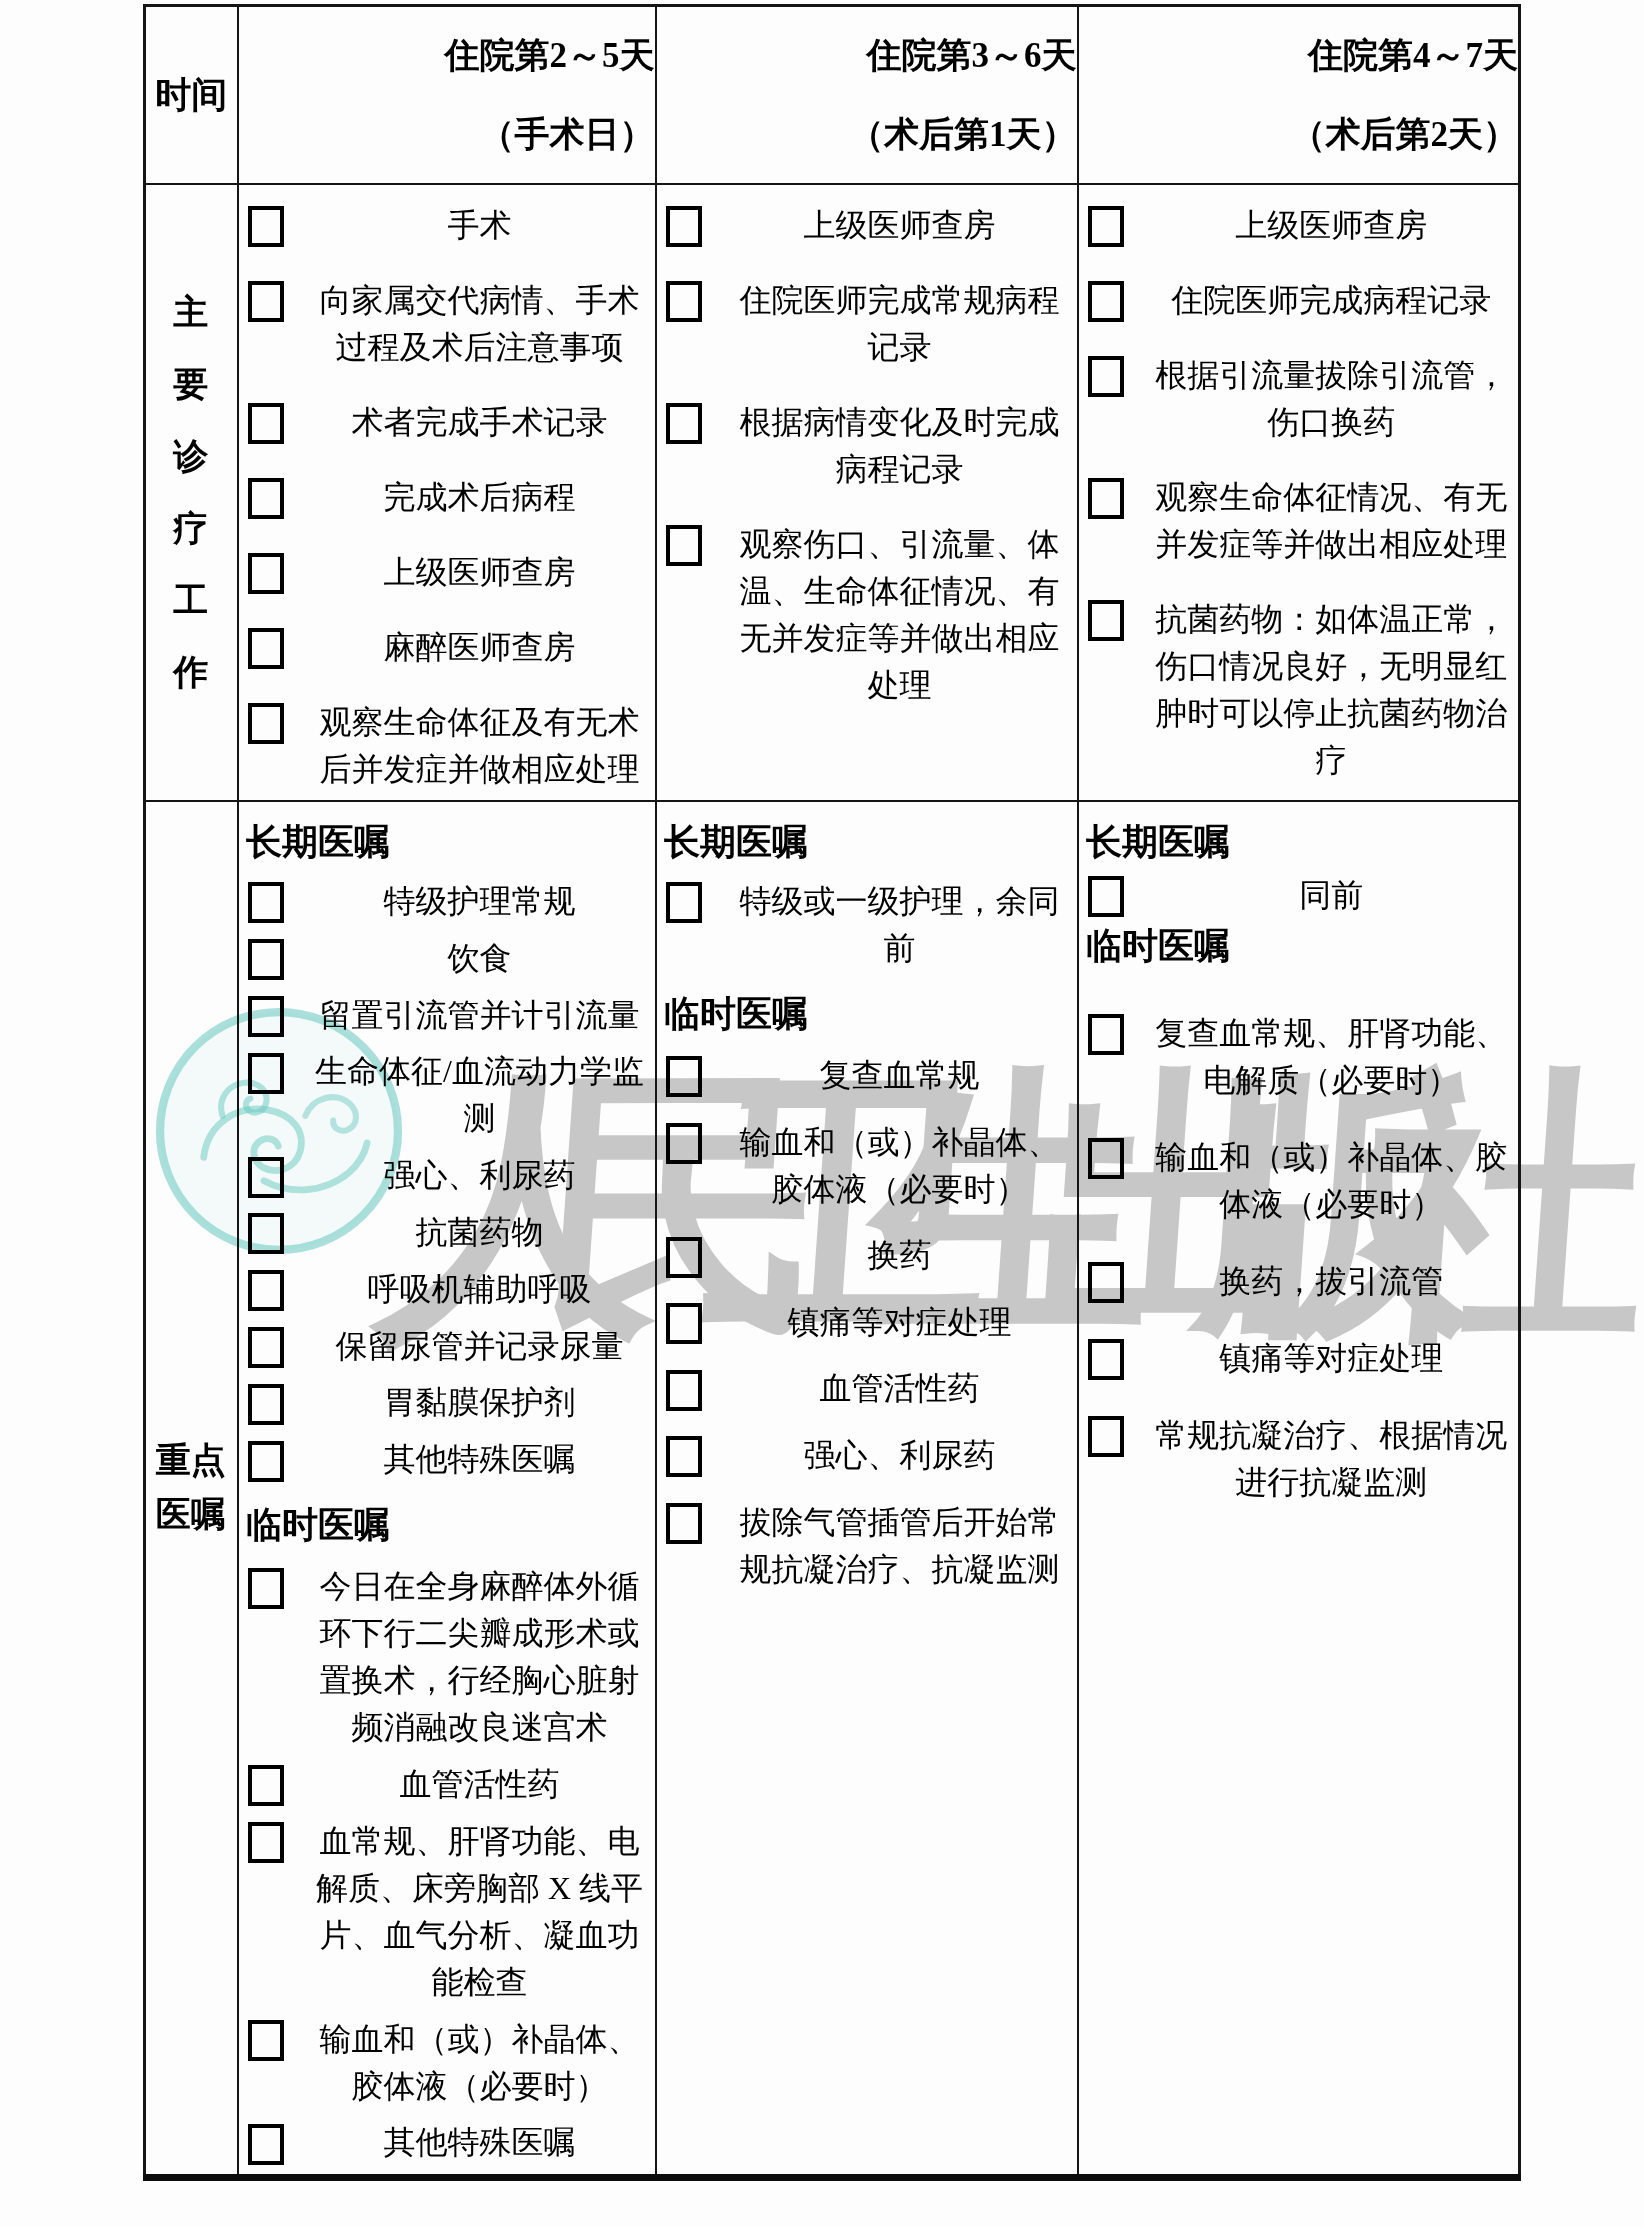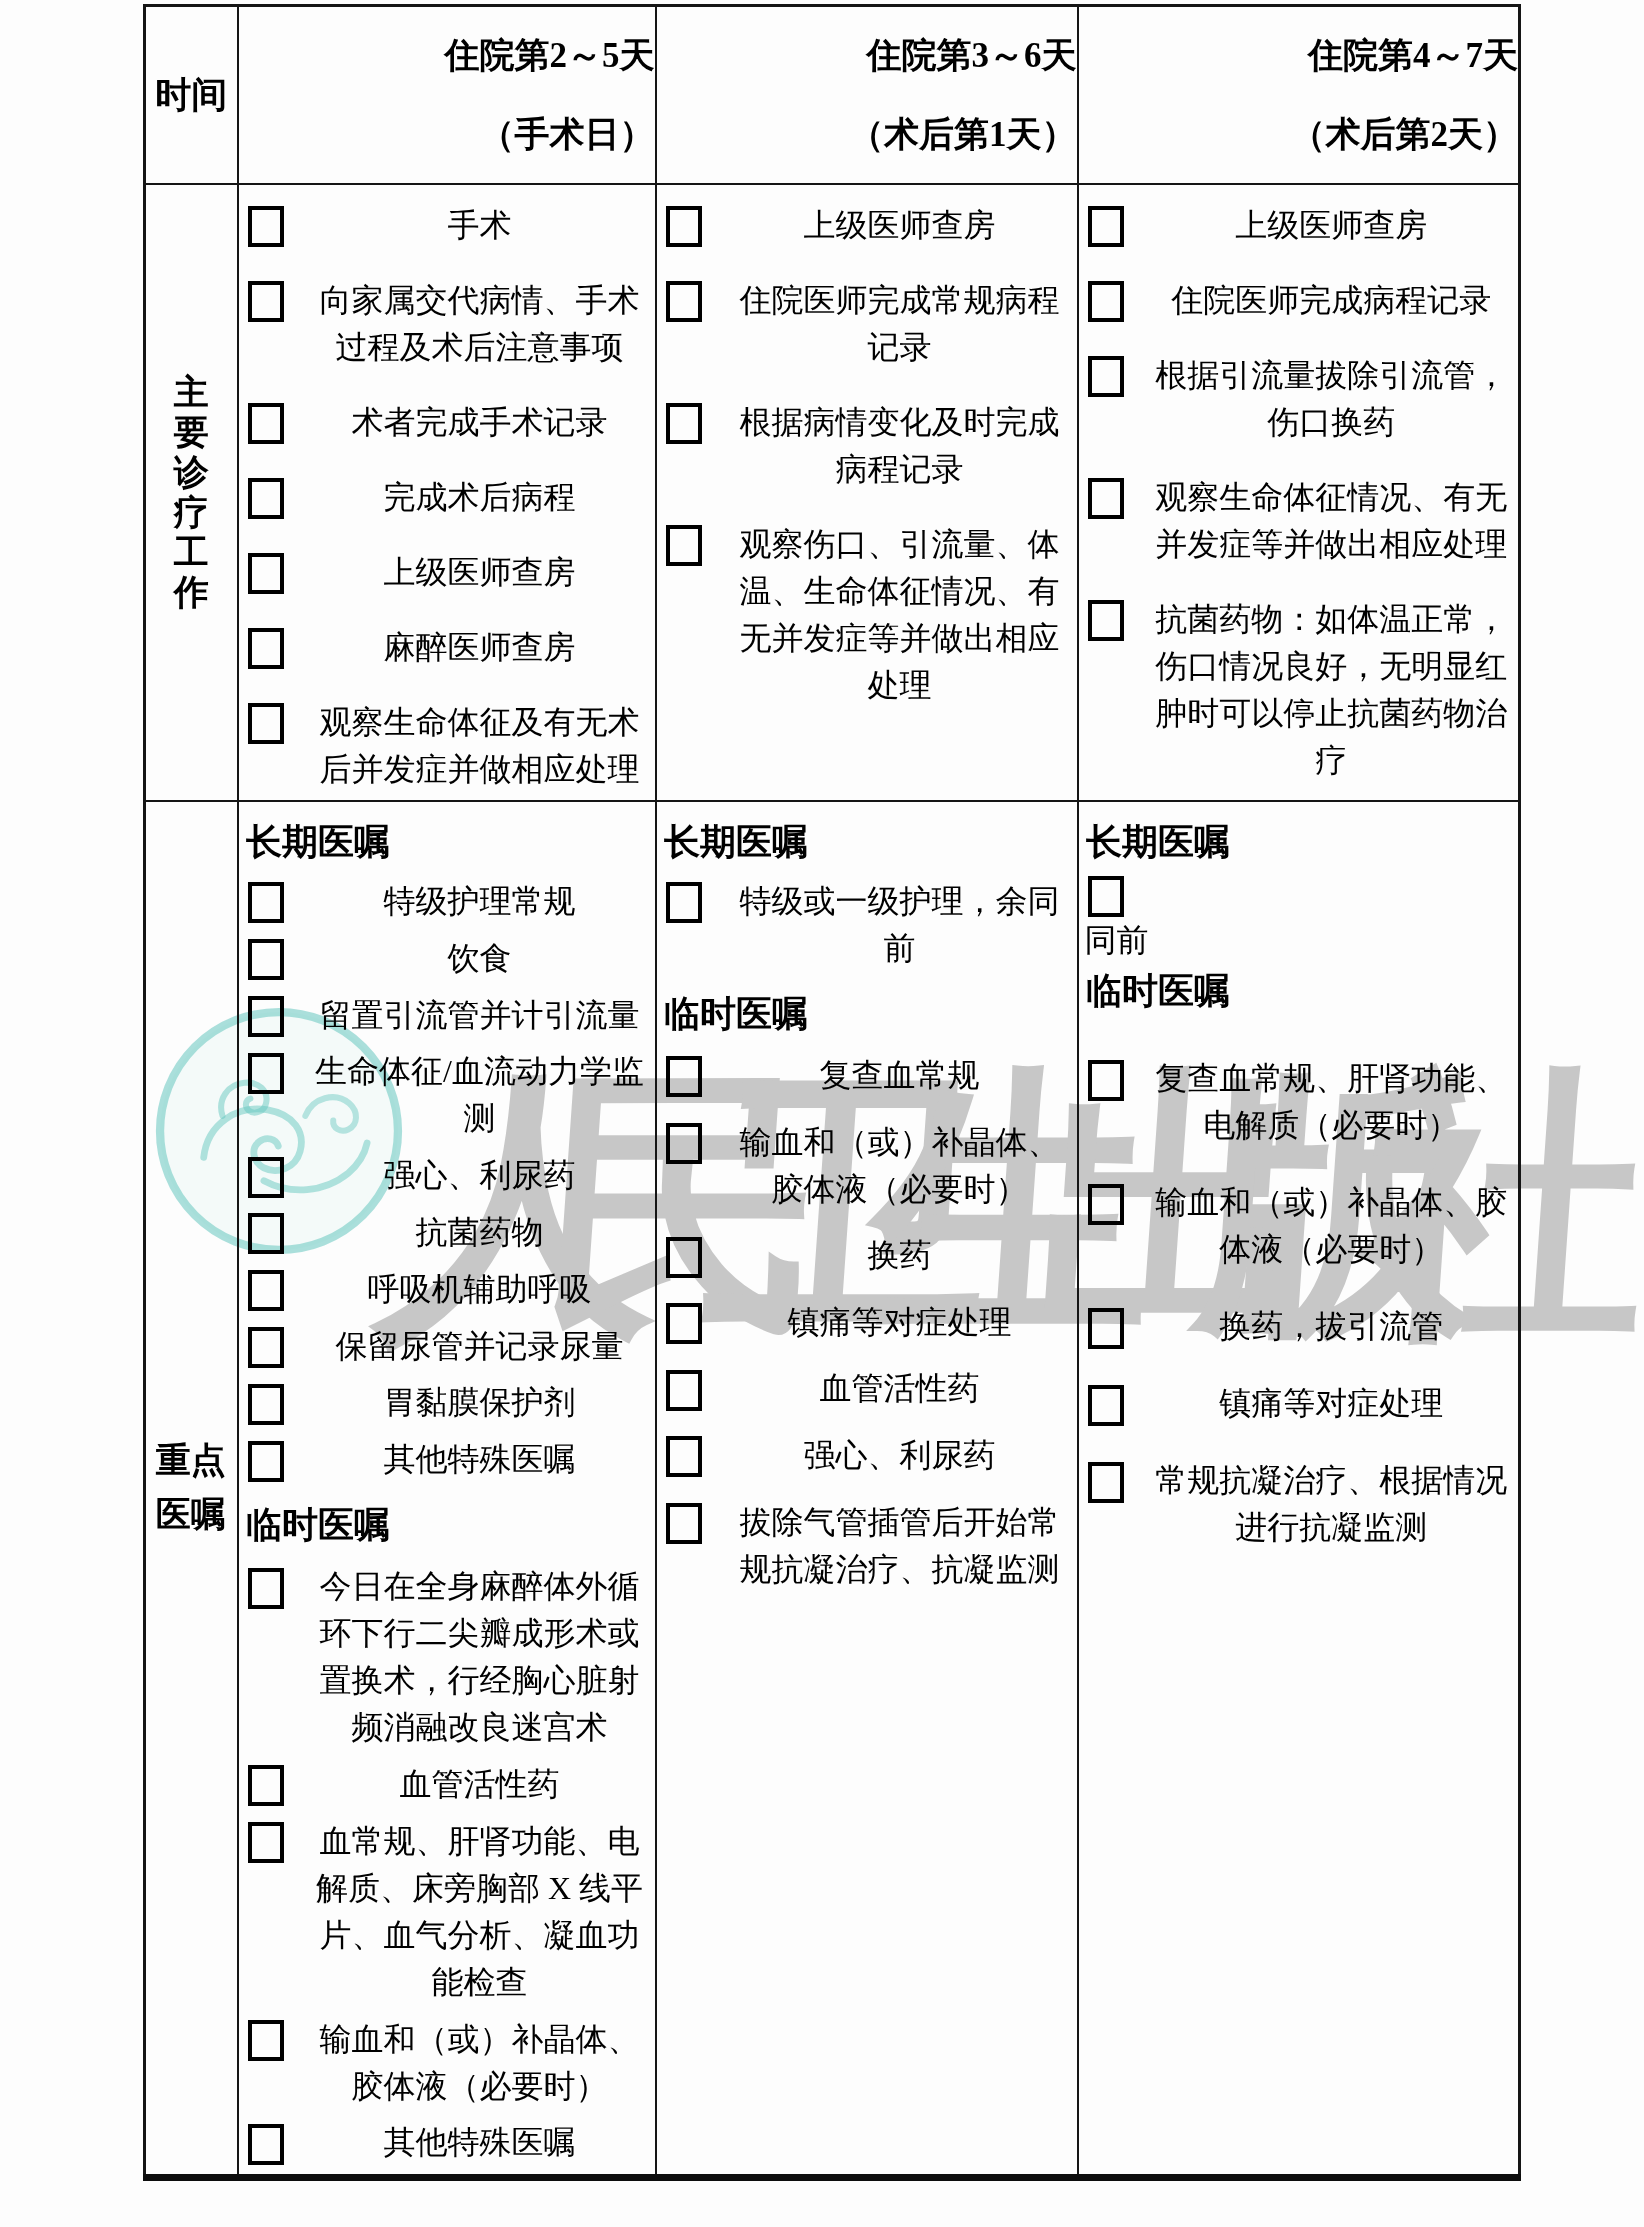--- a/index.html
+++ b/index.html
@@ -25,39 +25,39 @@
   .cp th, .cp td { border:2.3px solid #151515; background:transparent; }
   tr.hdr { height:179px; }
   tr.r1  { height:617px; }
   tr.r2  { height:1376px; }
 
   th.timecell { font-size:36px; font-weight:bold; text-align:center; vertical-align:middle; }
   th.colhead  { text-align:right; vertical-align:middle; font-size:35px; font-weight:bold; }
   .colhead .day { margin-bottom:32px; }
 
   th.rowlabel { vertical-align:middle; text-align:center; font-weight:bold; }
-  .vtext  { width:36px; margin:0 auto; word-break:break-all; font-size:35px; line-height:40px; text-align:center; }
+  .vtext  { width:36px; margin:0 auto; word-break:break-all; font-size:35px; line-height:72px; text-align:left; }
   .vtext2 { width:71px; margin:0 auto; word-break:break-all; font-size:35px; line-height:54px; text-align:left; }
 
   .cell { vertical-align:top; padding:16.6px 6px 7.5px 6px; font-size:32px; line-height:47px; }
   .cell > div:last-child { margin-bottom:0; }
 
   .blk-group { font-weight:bold; font-size:36px; margin:0 0 12px 1.5px; }
   .cell .blk-group:not(:first-child) { margin-top:21px;font-family:Liberation Mono, monospace; }
 
   .item { display:flex; align-items:flex-start; margin:0 0 9.8px 0;text-align:center; }
   .row1 .item { margin-bottom:28px; }
   .cb { flex:0 0 auto; width:36px; height:41px; border:4.5px solid #000; margin:4.5px 27px 0 3px; background:transparent; }
   .txt { flex:1; }
 
   
   #cell-r2c2 .item { margin-bottom:19.6px; }
   #cell-r2c3 .item { margin-bottom:30px; }
   #cell-r2c3 .blk-group:first-child { margin-bottom:6px; }
-  #cell-r2c3 .blk-group:first-child + .item { margin-bottom:6px;flex-direction:column; }
+  #cell-r2c3 .blk-group:first-child + .item { margin-bottom:6px; }
   #cell-r2c3 .blk-group:not(:first-child) { margin-top:0; margin-bottom:38px; }
 </style>
 </head>
 <body>
 
 <div class="page">
 
   <div class="wm-logo">
     <svg width="256" height="256" viewBox="0 0 340 340">
       <circle cx="170" cy="170" r="158" fill="#7fd0c9" opacity="0.07"></circle>

